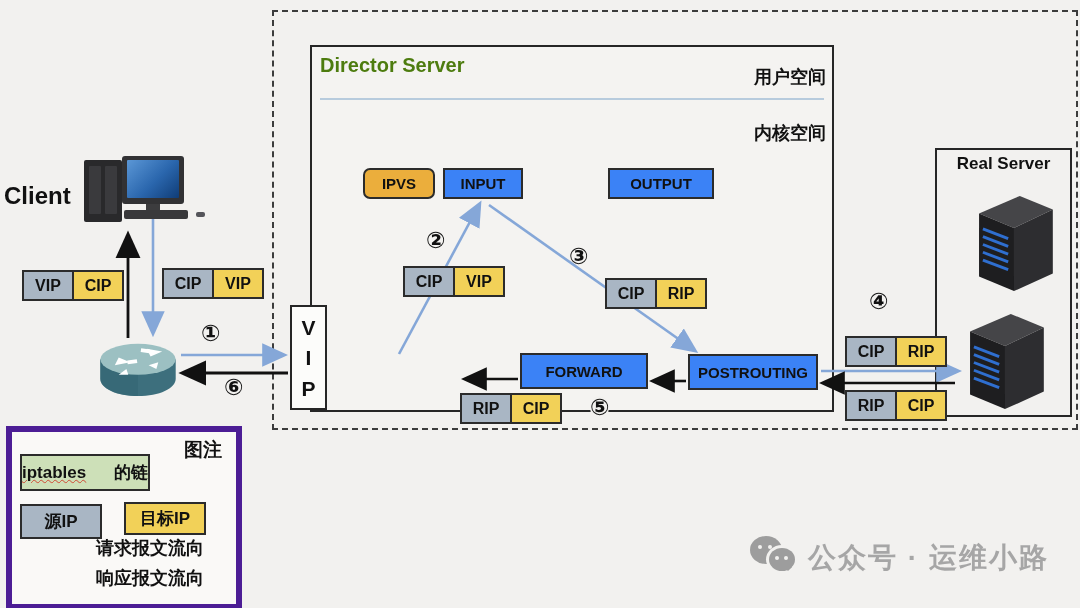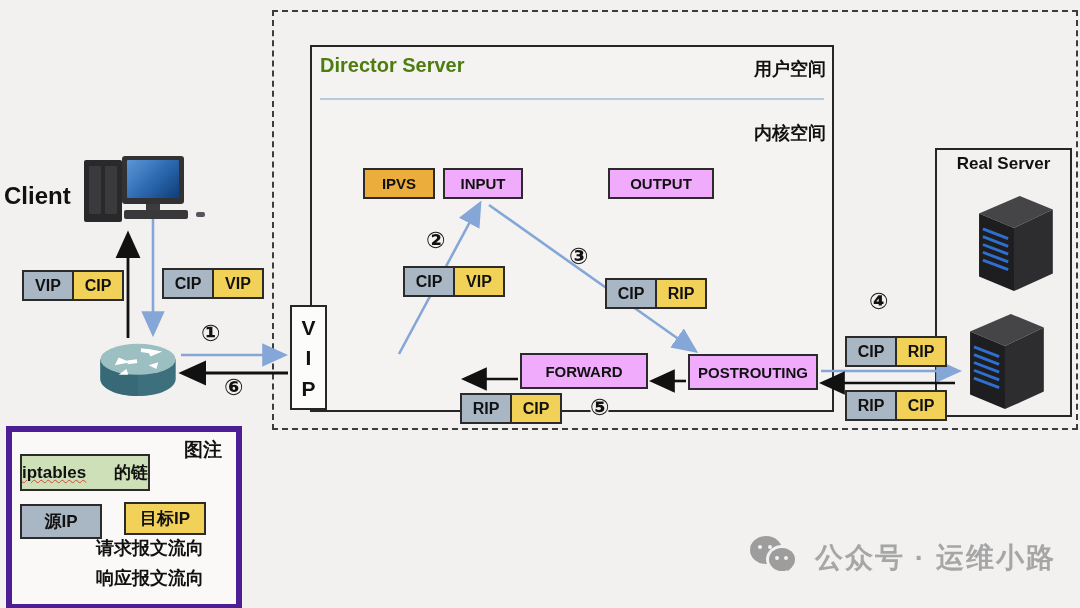--- a/index.html
+++ b/index.html
@@ -6,32 +6,32 @@
   body{font-family:"Liberation Sans","DejaVu Sans",sans-serif;background:#e9e8e6;}
   #canvas{position:relative;width:1080px;height:608px;background:#f2f1ef;overflow:hidden;}
 
   
   .dashed-box{position:absolute;left:272px;top:10px;width:802px;height:416px;
     border:2px dashed #3c3c3c;z-index:1;}
   .director-box{position:absolute;left:310px;top:45px;width:520px;height:363px;
     border:2px solid #262626;background:#f4f3f1;z-index:1;}
   .director-title{position:absolute;left:8px;top:7px;font-size:20px;font-weight:bold;color:#4d7c0f;}
   .space-label{position:absolute;right:6px;font-size:18px;font-weight:bold;color:#111;}
-  .space-user{top:10px;margin-left:32px;} .space-kernel{top:74px;}
+  .space-user{top:18px;margin-left:32px;} .space-kernel{top:74px;}
   .director-divider{position:absolute;left:8px;top:51px;width:504px;height:2px;background:#b7cbdd;}
   .realserver-box{position:absolute;left:935px;top:148px;width:133px;height:265px;
     border:2px solid #262626;z-index:1;}
   .realserver-title{position:absolute;left:0;top:4px;width:100%;text-align:center;
     font-size:17px;font-weight:bold;color:#111;}
 
   
-  .chain{position:absolute;border:2px solid #2b2b2b;background:#f0abfc;
+  .chain{position:absolute;border:2px solid #2b2b2b;background:#3b82f6;
     display:flex;align-items:center;justify-content:center;
     font-weight:bold;font-size:15px;color:#111;z-index:3;box-sizing:border-box;}
-  .chain.orange{background:#ebae3c;}
+  .chain.orange{background:#ebae3c;border-radius:7px;}
   .c-ipvs{left:363px;top:168px;width:72px;height:31px;}
   .c-input{left:443px;top:168px;width:80px;height:31px;}
   .c-output{left:608px;top:168px;width:106px;height:31px;}
   .c-pre{left:333px;top:355px;width:127px;height:36px;}
   .c-fwd{left:520px;top:353px;width:128px;height:36px;}
   .c-post{left:688px;top:354px;width:130px;height:36px;}
 
   
   .vip-box{position:absolute;left:290px;top:305px;width:37px;height:105px;
     background:#fcfcfa;border:2px solid #262626;z-index:5;box-sizing:border-box;
@@ -88,21 +88,21 @@
 
   
   .watermark{position:absolute;left:750px;top:536px;display:flex;align-items:center;z-index:2;}
   .wm-icon{position:relative;width:50px;height:44px;}
   .wm-b1{position:absolute;left:0;top:0;width:32px;height:28px;background:#9d9d9d;border-radius:50% 50% 46% 50%;}
   .wm-b1:after{content:"";position:absolute;left:5px;bottom:-4px;border:5px solid transparent;border-top-color:#9d9d9d;}
   .wm-b2{position:absolute;left:19px;top:12px;width:26px;height:23px;background:#9d9d9d;
     border-radius:50%;box-shadow:0 0 0 3px #f2f1ef;}
   .wm-b2:after{content:"";position:absolute;right:3px;bottom:-4px;border:4px solid transparent;border-top-color:#9d9d9d;}
   .wm-dot{position:absolute;width:4px;height:4px;background:#f2f1ef;border-radius:50%;}
-  .wm-text{margin-left:15px;font-size:28px;color:#a6a6a6;letter-spacing:2px;font-weight:bold;}
+  .wm-text{margin-left:8px;font-size:28px;color:#a6a6a6;letter-spacing:2px;font-weight:bold;}
 
   
   .overlay{position:absolute;left:0;top:0;width:1080px;height:608px;z-index:2;pointer-events:none;}
 </style>
 </head>
 <body>
 
 <div id="canvas">
 
   <div class="dashed-box"></div>

